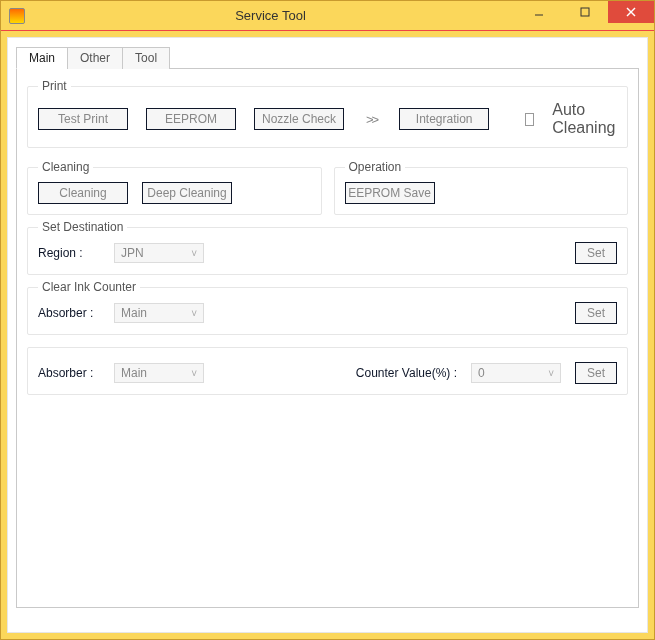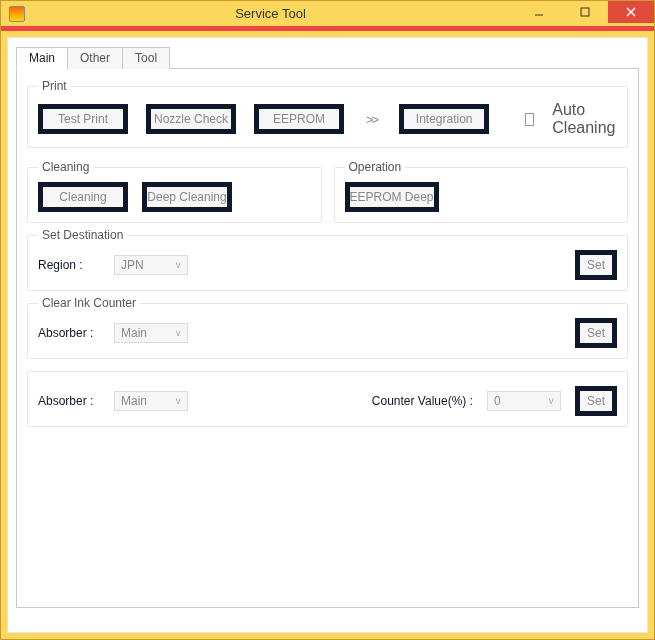--- a/index.html
+++ b/index.html
@@ -16,21 +16,21 @@
     height: 640px;
     background: #fff;
     border: 1px solid #c89a2e;
     position: relative;
   }
   .titlebar {
     height: 30px;
     background: #fbd75b;
     display: flex;
     align-items: center;
-    border-bottom: 5px solid #ef4444;
+    border-bottom: 1px solid #ef4444;
   }
   .titlebar .icon {
     width: 16px;
     height: 16px;
     margin-left: 8px;
     background: linear-gradient(#ff6a00,#ffd800);
     border: 1px solid #888;
     border-radius: 2px;
   }
   .titlebar .title {
@@ -112,21 +112,21 @@
     top: -8px;
     left: 10px;
     background: #fff;
     padding: 0 4px;
     font-size: 12px;
     color: #555;
   }
   .two-col { display: flex; gap: 12px; }
   .two-col > .groupbox { flex: 1; margin-bottom: 0; }
   .btn {
-    border: 5px solid #0f172a;
+    border: 1px solid #0f172a;
     background: #f6f6f6;
     color: #888;
     padding: 3px 0;
     text-align: center;
     font-size: 12px;
     min-width: 80px;
     cursor: default;
   }
   .btn.w90 { min-width: 90px; }
   .btn.wset { min-width: 42px; padding:3px 4px;}
@@ -144,21 +144,21 @@
   }
   .chklabel {
     color: #555;
     font-size: 16px;
   }
   .combo {
     border: 1px solid #dcdcdc;
     background: #f6f6f6;
     color: #888;
     font-size: 12px;
-    width: 74px;
+    width: 90px;
     height: 20px;
     display: inline-flex;
     align-items: center;
     justify-content: space-between;
     padding: 0 6px;
     cursor: default;
   }
   .combo .chev {
     color: #aaa;
     font-size: 10px;
@@ -210,42 +210,42 @@
         <div class="tab">Other</div>
         <div class="tab">Tool</div>
       </div>
 
       <div class="tabpage">
 
         <div class="groupbox">
           <div class="legend">Print</div>
           <div class="printrow">
             <div class="btn w90">Test Print</div>
+            <div class="btn w90">EEPROM</div>
             <div class="btn w90">Nozzle Check</div>
-            <div class="btn w90">EEPROM</div>
             <span class="arrow">&gt;&gt;</span>
             <div class="btn w90">Integration</div>
             <div class="spacer"></div>
             <span class="chk"></span>
             <span class="chklabel">Auto Cleaning</span>
           </div>
         </div>
 
         <div class="two-col" style="margin-bottom:12px;">
           <div class="groupbox">
             <div class="legend">Cleaning</div>
             <div class="cleanrow">
               <div class="btn w90">Cleaning</div>
               <div class="btn w90">Deep Cleaning</div>
             </div>
           </div>
           <div class="groupbox">
             <div class="legend">Operation</div>
             <div class="cleanrow">
-              <div class="btn w90">EEPROM Deep</div>
+              <div class="btn w90">EEPROM Save</div>
             </div>
           </div>
         </div>
 
         <div class="groupbox">
           <div class="legend">Set Destination</div>
           <div class="destrow">
             <span class="lbl">Region :</span>
             <div class="combo">
               <span>JPN</span>

